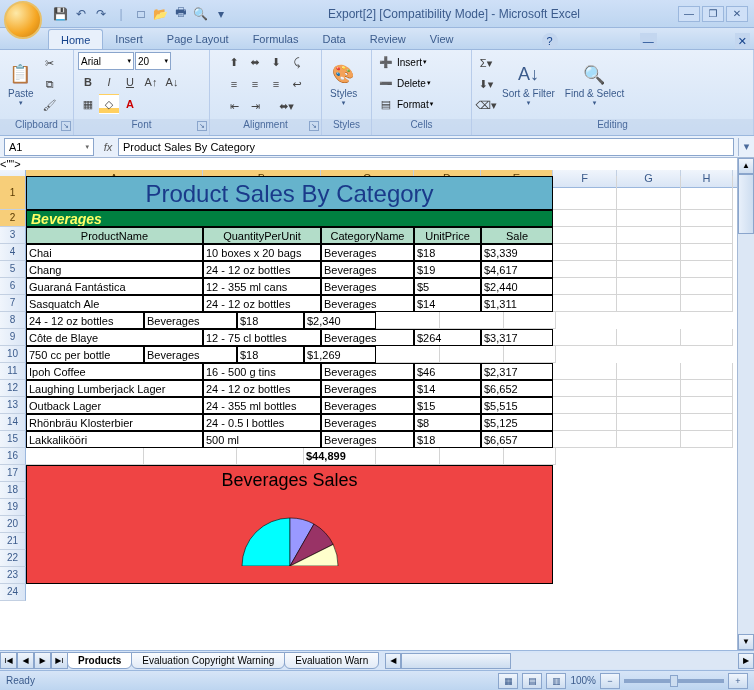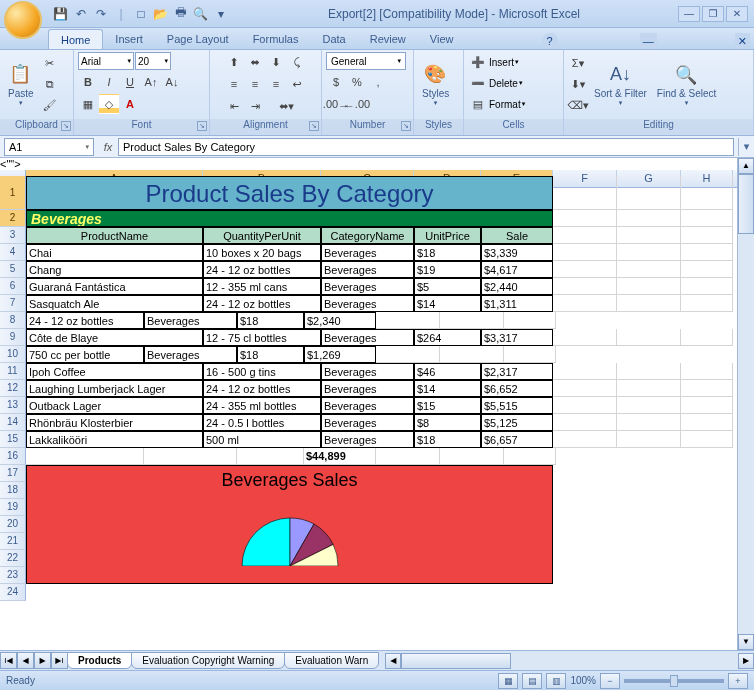--- a/index.html
+++ b/index.html
@@ -197,38 +197,20 @@
       </div>
       <div class="row-btns">
         <span class="sm-btn">⇤</span>
         <span class="sm-btn">⇥</span>
         <span class="sm-btn" style="width:40px">⬌▾</span>
       </div>
     </div>
     <div class="group-label"><span>Alignment</span><span class="launcher">↘</span></div>
   </div>
 
-  <div class="group" style="width:92px">
-    <div class="group-body" style="flex-direction:column;gap:2px;align-items:flex-start">
-      <div class="num-fmt">
-          <span>General</span>
-          <span style="font-size:7px">▾</span>
-        </div>
-      <div class="row-btns">
-        <span class="sm-btn">$</span>
-        <span class="sm-btn">%</span>
-        <span class="sm-btn">,</span>
-      </div>
-      <div class="row-btns">
-        <span class="sm-btn">.00→</span>
-        <span class="sm-btn">←.00</span>
-      </div>
-    </div>
-    <div class="group-label"><span>Number</span><span class="launcher">↘</span></div>
-  </div>
 
   <div class="group" style="width:50px">
     <div class="group-body">
       <div class="big-btn">
         <div class="ico">🎨</div>
         <span>Styles</span>
           <span style="font-size:7px">▾</span>
       </div>
     </div>
     <div class="group-label"><span>Styles</span></div>

